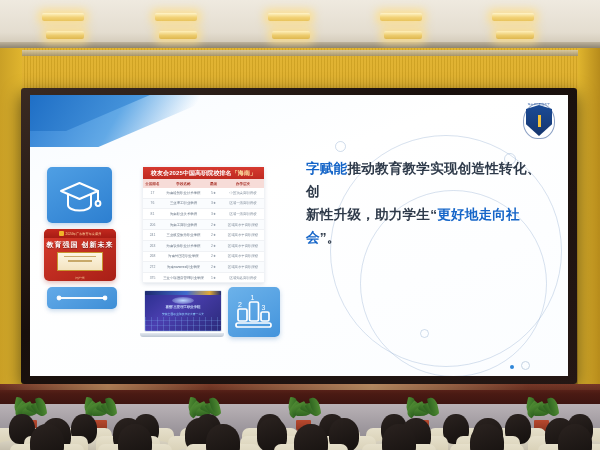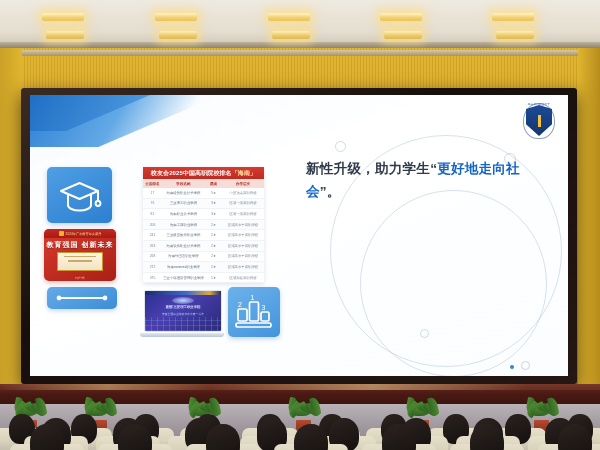--- a/index.html
+++ b/index.html
@@ -317,20 +317,23 @@
           <rect x="21.5" y="15" width="9" height="19" rx="1.5" fill="none" stroke="#fff" stroke-width="1.7"></rect>
           <rect x="33" y="25" width="8" height="9" rx="1.5" fill="none" stroke="#fff" stroke-width="1.7"></rect>
           <rect x="8" y="36" width="35" height="4" rx="1.8" fill="none" stroke="#fff" stroke-width="1.7"></rect>
           <text x="10" y="20" font-size="7" fill="#fff" font-family="Liberation Sans, sans-serif">2</text>
           <text x="22.5" y="13" font-size="7" fill="#fff" font-family="Liberation Sans, sans-serif">1</text>
           <text x="33.5" y="23" font-size="7" fill="#fff" font-family="Liberation Sans, sans-serif">3</text>
         </svg>
       </div>
 
       <div class="txt">
+        <p>
+          <span class="hl">字赋能</span><span>推动教育教学实现创造性转化、创</span>
+        </p>
         <p>
           <span>新性升级，助力学生“</span><span class="hl">更好地走向社会</span><span>”。</span>
         </p>
       </div>
 
       <div class="pgdot"></div>
       <div class="pgring"></div>
     </div>
   </div>
 

